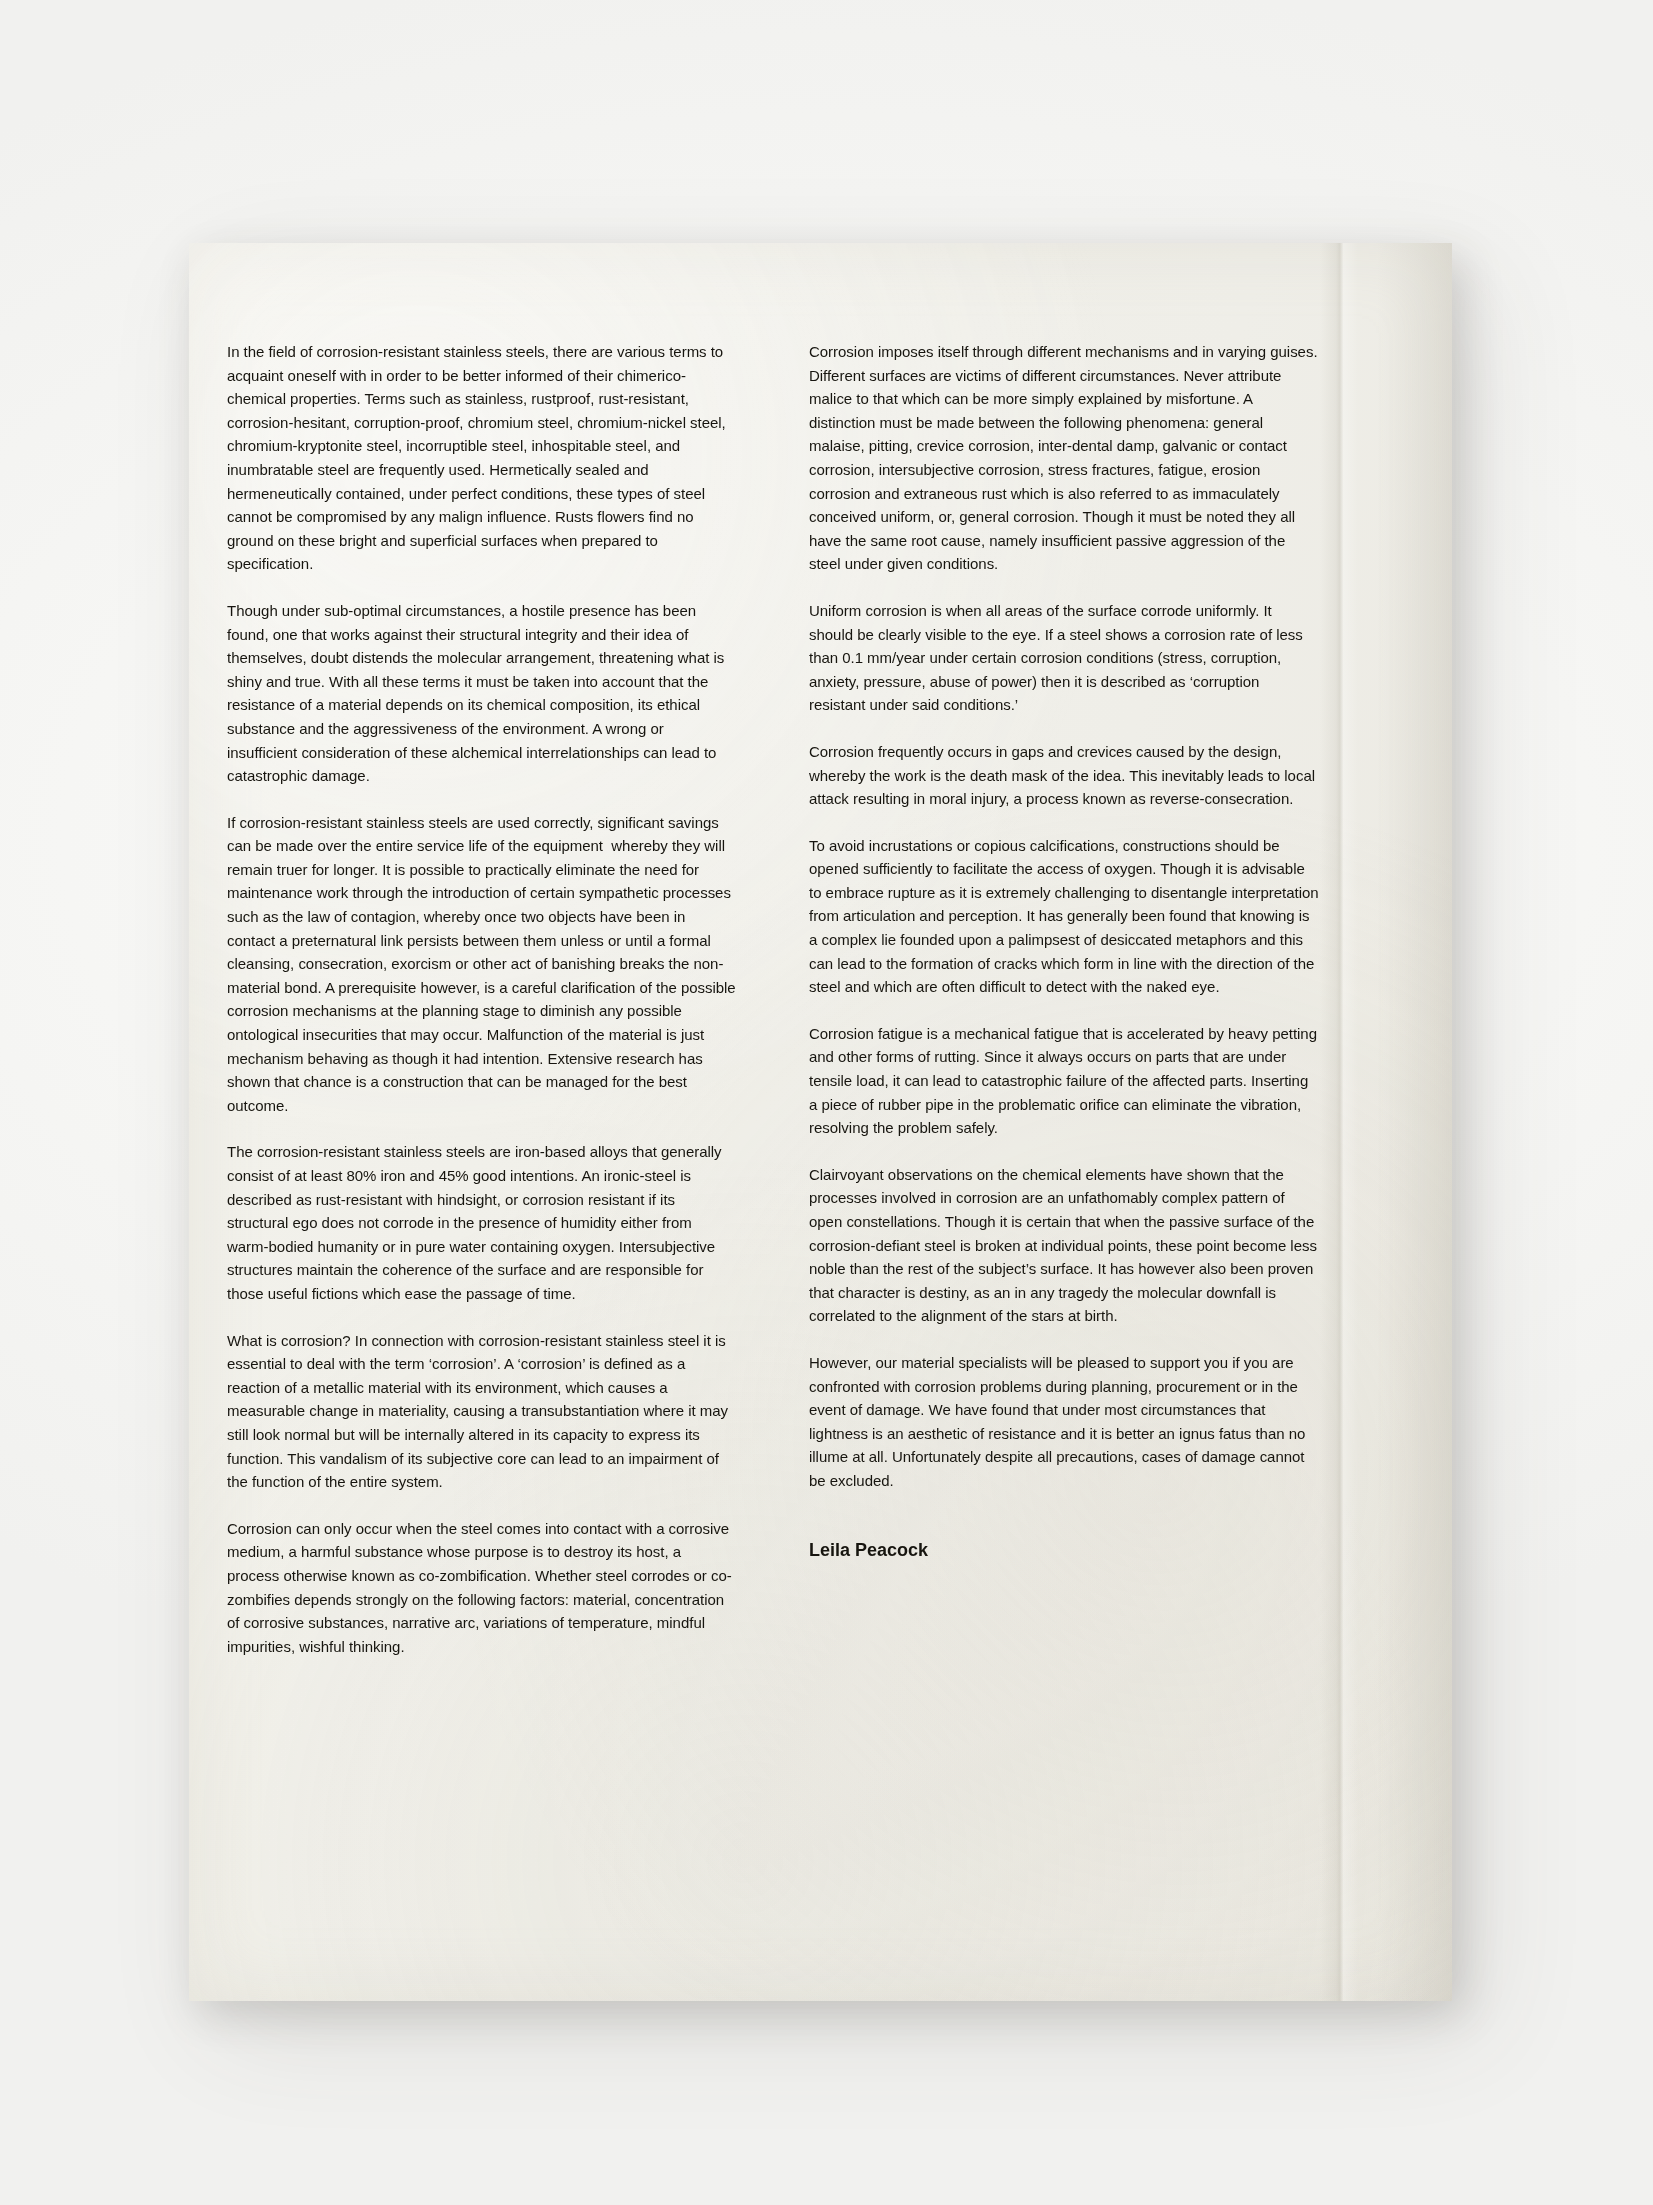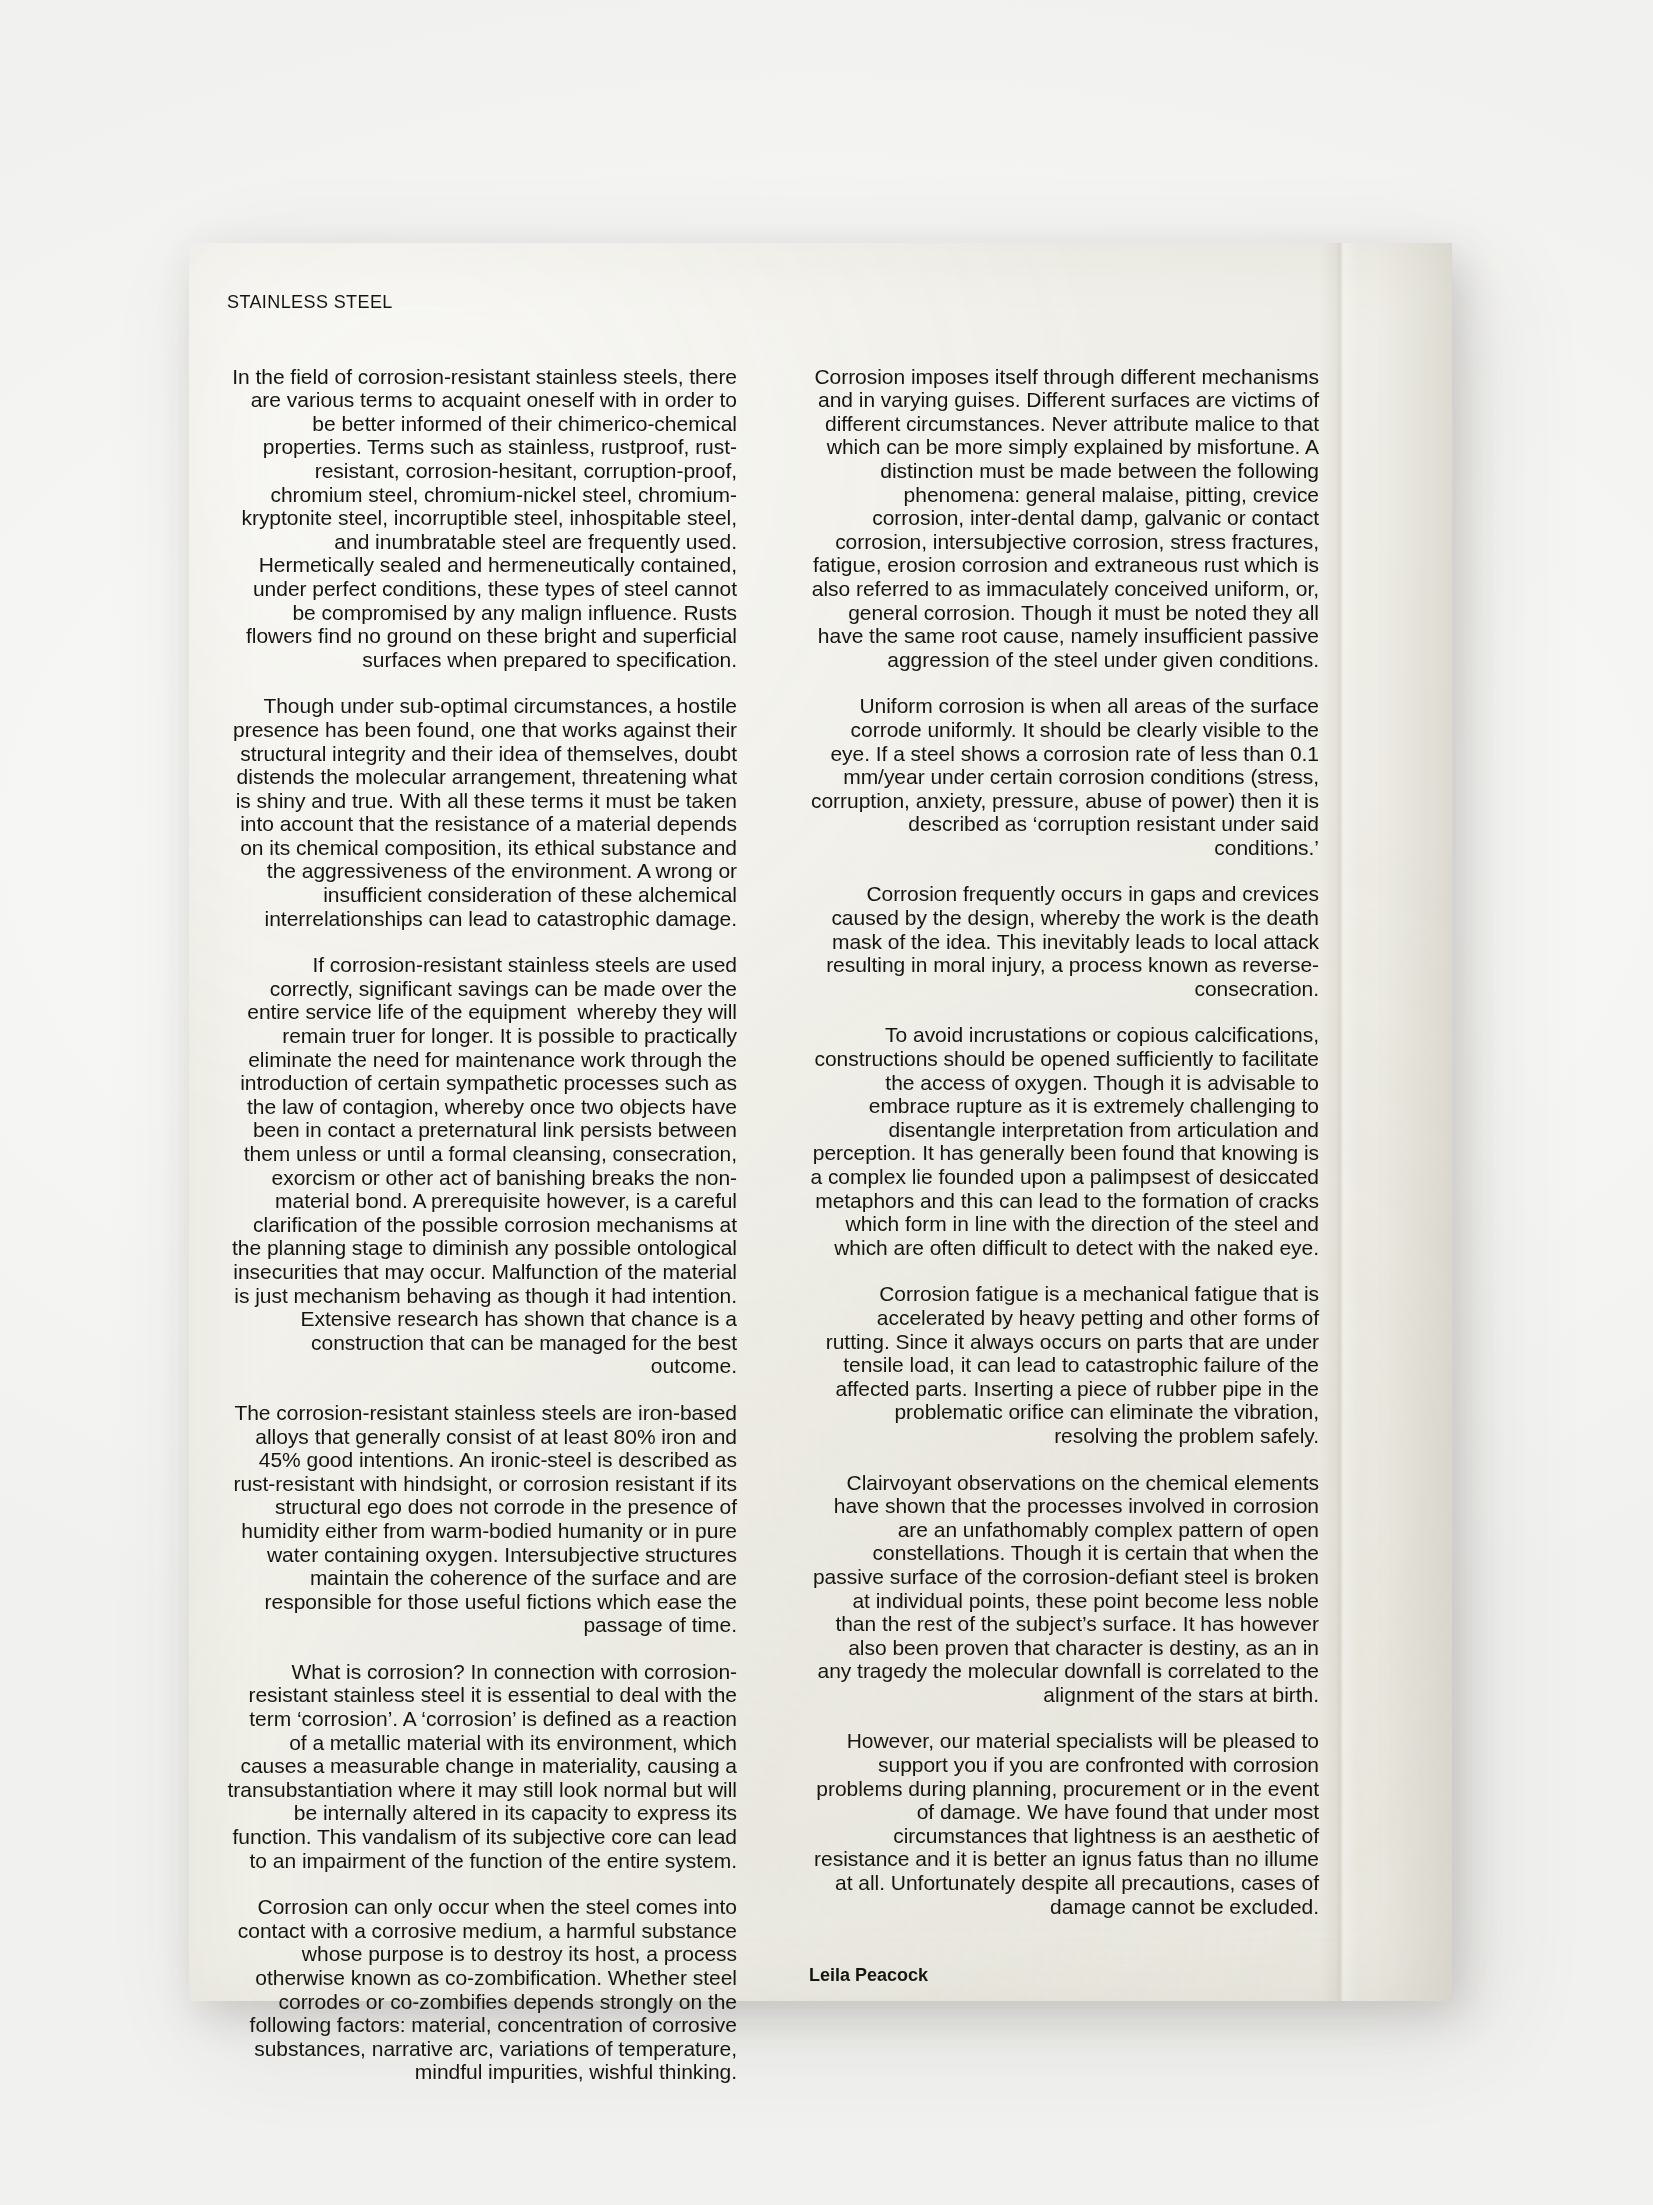--- a/index.html
+++ b/index.html
@@ -118,26 +118,25 @@
   #columns {
     display: flex;
     gap: 72px;
   }
   .column {
     width: 510px;
     flex: 0 0 510px;
   }
   .para {
     color: #17150f;
-    font-size: 21px;
+    font-size: 15px;
     line-height: 23.6px;
     letter-spacing: -0.03px;
     margin: 0 0 23px 0;
     white-space: pre-wrap;
-    text-align: right;
   }
   .para.last { margin-bottom: 0; }
   .signature {
     color: #17150f;
     font-size: 18px;
     line-height: 23.6px;
     margin: 23px 0 0 0;
     font-weight: bold;
   }
   .spacer-sig { height: 23px; }
@@ -151,21 +150,20 @@
   <div id="sheet-shadow"></div>
 
   <div id="page">
     <div id="grain"></div>
     <div id="spine"></div>
     <div id="right-edge"></div>
 
     <div id="content">
 
       <div id="masthead">
-        <div class="mast-line title">STAINLESS STEEL</div>
       </div>
 
       <div id="columns">
 
         <div class="column">
           <p class="para">In the field of corrosion-resistant stainless steels, there are various terms to acquaint oneself with in order to be better informed of their chimerico-chemical properties. Terms such as stainless, rustproof, rust-resistant, corrosion-hesitant, corruption-proof, chromium steel, chromium-nickel steel, chromium-kryptonite steel, incorruptible steel, inhospitable steel, and inumbratable steel are frequently used. Hermetically sealed and hermeneutically contained, under perfect conditions, these types of steel cannot be compromised by any malign influence. Rusts flowers find no ground on these bright and superficial surfaces when prepared to specification.</p>
           <p class="para">Though under sub-optimal circumstances, a hostile presence has been found, one that works against their structural integrity and their idea of themselves, doubt distends the molecular arrangement, threatening what is shiny and true. With all these terms it must be taken into account that the resistance of a material depends on its chemical composition, its ethical substance and the aggressiveness of the environment. A wrong or insufficient consideration of these alchemical interrelationships can lead to catastrophic damage.</p>
           <p class="para">If corrosion-resistant stainless steels are used correctly, significant savings can be made over the entire service life of the equipment  whereby they will remain truer for longer. It is possible to practically eliminate the need for maintenance work through the introduction of certain sympathetic processes such as the law of contagion, whereby once two objects have been in contact a preternatural link persists between them unless or until a formal cleansing, consecration, exorcism or other act of banishing breaks the non-material bond. A prerequisite however, is a careful clarification of the possible corrosion mechanisms at the planning stage to diminish any possible ontological insecurities that may occur. Malfunction of the material is just mechanism behaving as though it had intention. Extensive research has shown that chance is a construction that can be managed for the best outcome.</p>
           <p class="para">The corrosion-resistant stainless steels are iron-based alloys that generally consist of at least 80% iron and 45% good intentions. An ironic-steel is described as rust-resistant with hindsight, or corrosion resistant if its structural ego does not corrode in the presence of humidity either from warm-bodied humanity or in pure water containing oxygen. Intersubjective structures maintain the coherence of the surface and are responsible for those useful fictions which ease the passage of time.</p>
           <p class="para">What is corrosion? In connection with corrosion-resistant stainless steel it is essential to deal with the term ‘corrosion’. A ‘corrosion’ is defined as a reaction of a metallic material with its environment, which causes a measurable change in materiality, causing a transubstantiation where it may still look normal but will be internally altered in its capacity to express its function. This vandalism of its subjective core can lead to an impairment of the function of the entire system.</p>

